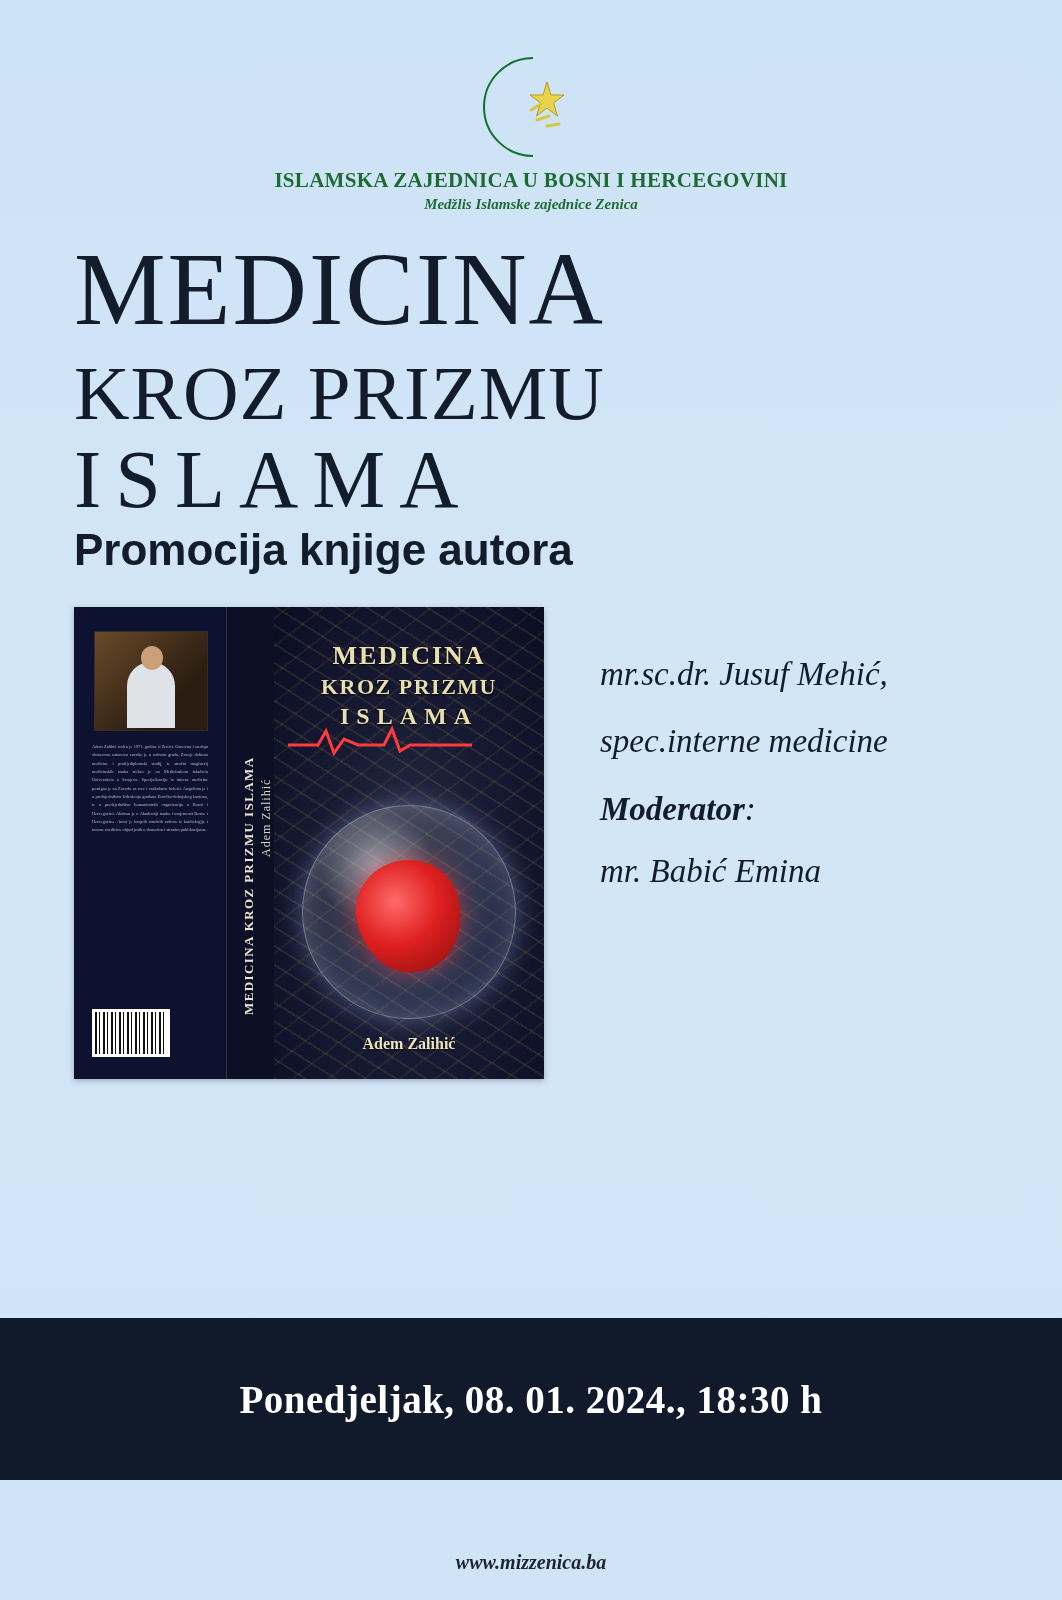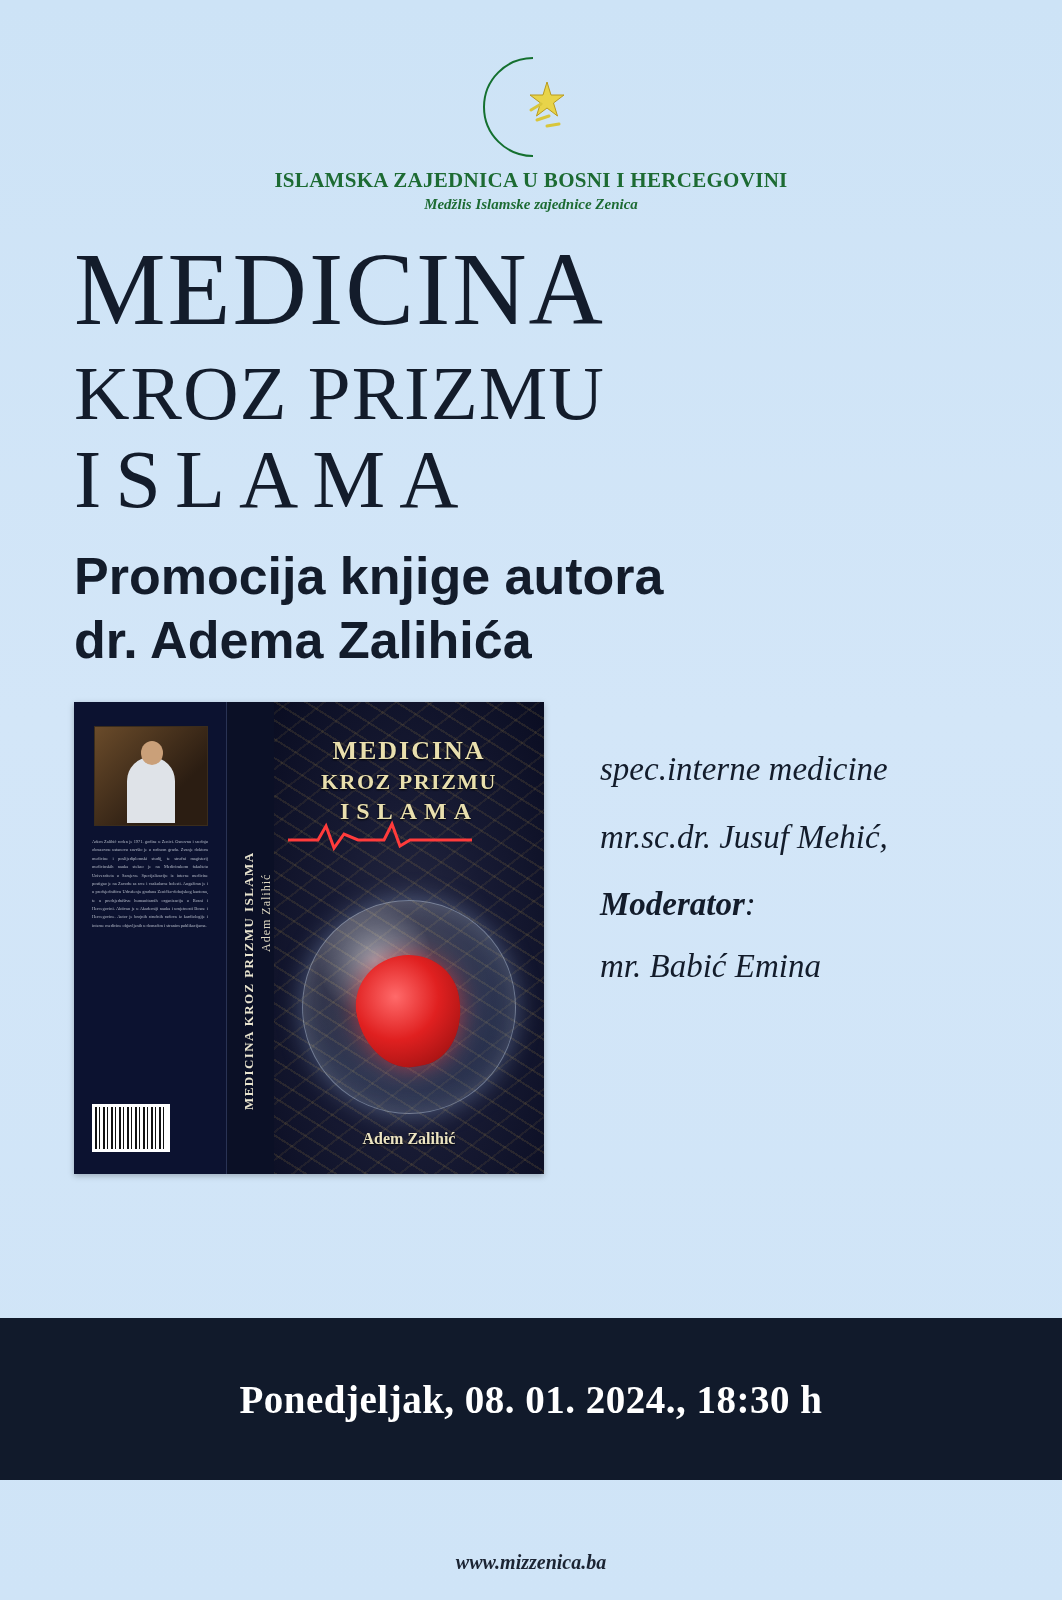--- a/index.html
+++ b/index.html
@@ -78,22 +78,21 @@
     font-family: "Liberation Serif", serif;
   }
   .title-3 {
     font-size: 82px;
     line-height: 1.05;
     letter-spacing: 14px;
     margin-top: 2px;
     font-family: "Liberation Serif", serif;
   }
   .subtitle {
-    margin-top: 22px;
-    font-size: 52px;
+    font-size: 44px;
     line-height: 1.22;
     font-weight: bold;
     color: #131c2b;
     font-family: "Liberation Sans", sans-serif;
   }
 
   
   .middle {
     margin-top: 30px;
     display: flex;
@@ -356,21 +355,20 @@
     <div class="org-name">ISLAMSKA ZAJEDNICA U BOSNI I HERCEGOVINI</div>
     <div class="org-sub">Medžlis Islamske zajednice Zenica</div>
   </div>
 
   <div class="title-block">
     <div class="title-1">MEDICINA</div>
     <div class="title-2">KROZ PRIZMU</div>
     <div class="title-3">ISLAMA</div>
     <div class="subtitle">
       <div>Promocija knjige autora</div>
-      <div>dr. Adema Zalihića</div>
     </div>
   </div>
 
   <div class="middle">
 
     <div class="book-cover">
 
       <div class="back-cover">
         <div class="back-photo"></div>
         <div class="back-text">Adem Zalihić rođen je 1971. godine u Zenici. Osnovnu i srednju obrazovnu ustanovu završio je u rodnom gradu. Zvanje doktora medicine i poslijediplomski studij, te stručni magisterij medicinskih nauka stekao je na Medicinskom fakultetu Univerziteta u Sarajevu. Specijalizaciju iz interne medicine postigao je na Zavodu za srce i vaskularne bolesti. Angažiran je i u predsjedništvu Udruženja građana Zeničko-dobojskog kantona, te u predsjedništvu humanitarnih organizacija u Bosni i Hercegovini. Aktivan je u Akademiji nauka i umjetnosti Bosne i Hercegovine. Autor je brojnih stručnih radova iz kardiologije i interne medicine objavljenih u domaćim i stranim publikacijama.</div>
@@ -393,22 +391,22 @@
           <polyline points="0,26 30,26 38,12 46,34 56,20 70,26 96,26 104,10 112,32 122,26 184,26" fill="none" stroke="#ff3b3b" stroke-width="3"></polyline>
         </svg>
         <div class="orb">
           <div class="heart"></div>
         </div>
         <div class="front-author">Adem Zalihić</div>
       </div>
     </div>
 
     <div class="people">
+      <p>mr.sc.dr. Jusuf Mehić,</p>
       <p>spec.interne medicine</p>
-      <p>mr.sc.dr. Jusuf Mehić,</p>
       <p class="tight">
         <span class="lbl">Moderator</span><span>:</span>
       </p>
       <p>mr. Babić Emina</p>
     </div>
   </div>
 
   <div class="band">
     <div class="band-line1">Ponedjeljak, 08. 01. 2024., 18:30 h</div>
   </div>

